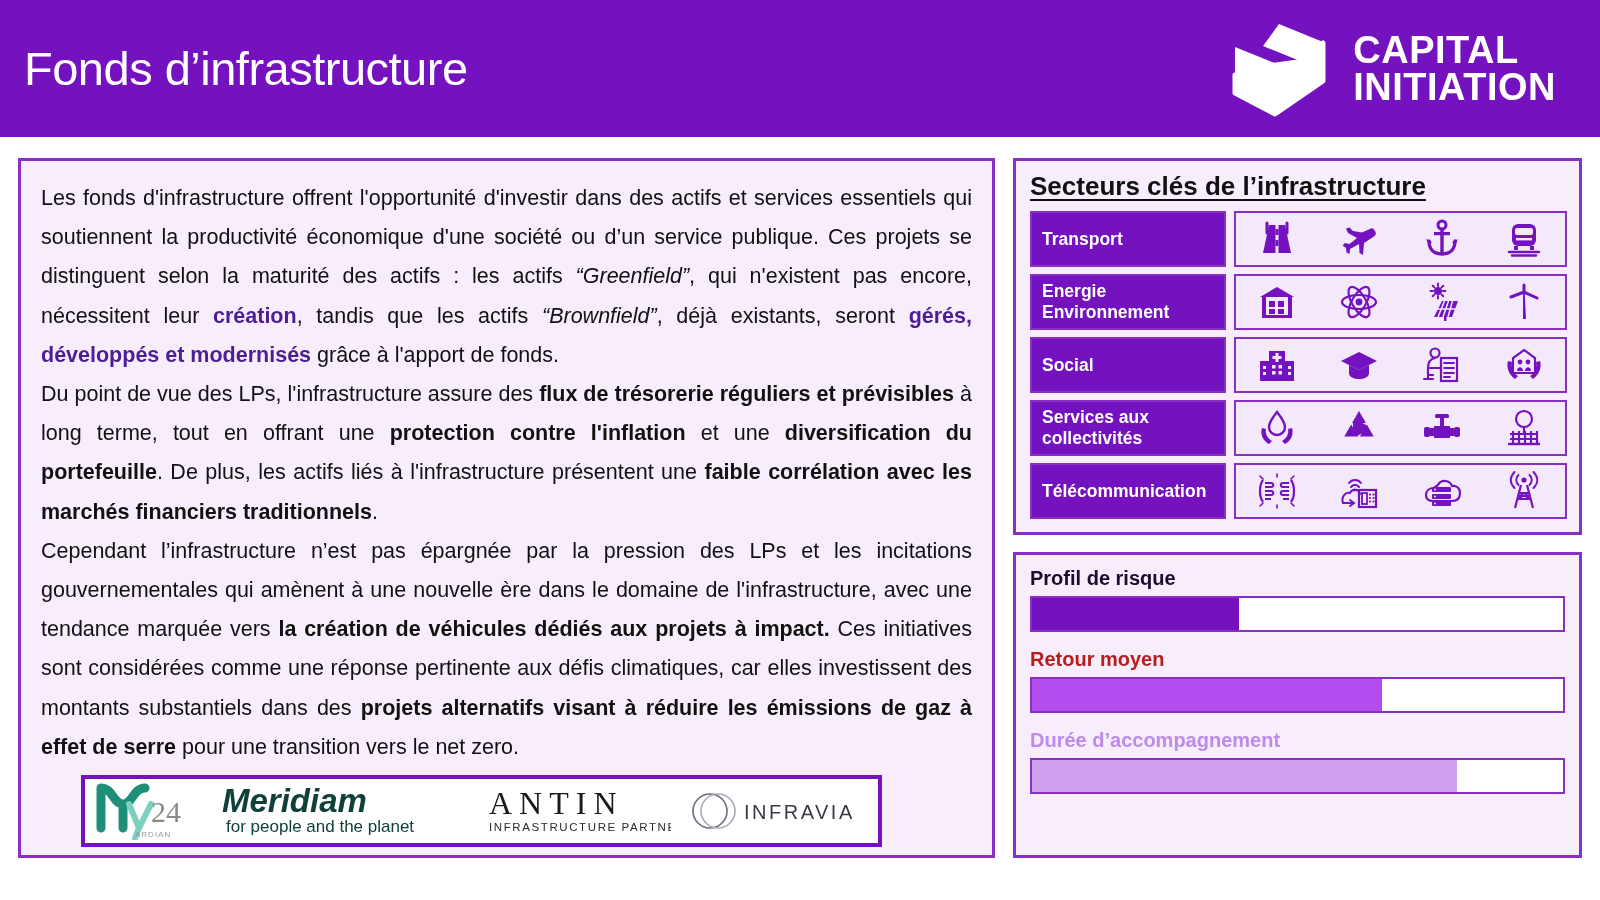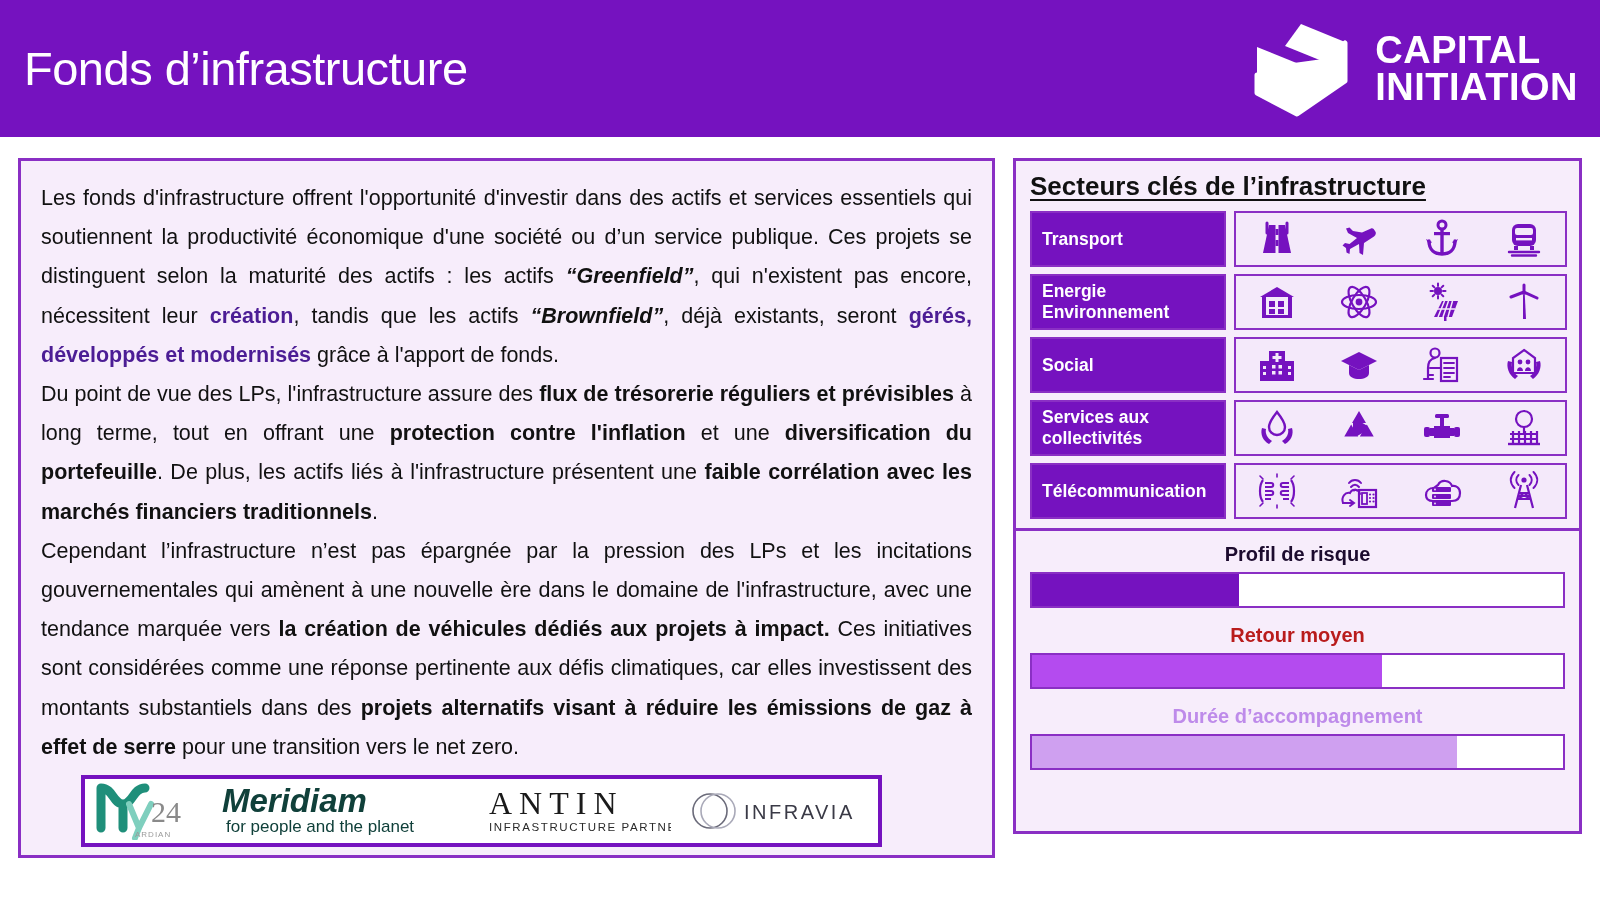--- a/index.html
+++ b/index.html
@@ -15,21 +15,21 @@
   .header {
     position: absolute; left: 0; top: 0; width: 1600px; height: 137px;
     background: #7512BF;
     display: flex; align-items: center; justify-content: space-between;
   }
   .header-title {
     color: #ffffff; font-size: 47px; font-weight: normal;
     letter-spacing: -0.5px; margin-left: 24px;
     font-family: "Liberation Sans", sans-serif;
   }
-  .brand { display: flex; align-items: center; margin-right: 22px; gap: 16px; }
+  .brand { display: flex; align-items: center; margin-right: 44px; gap: 16px; }
   .brand-mark { width: 118px; height: 96px; flex: 0 0 auto; }
   .brand-text {
     color: #ffffff; font-weight: bold; font-size: 38px; line-height: 0.95;
     letter-spacing: 0.5px; text-align: left;
   }
   .brand-text div { white-space: nowrap; }
 
   
   .left-panel {
     position: absolute; left: 18px; top: 158px;
@@ -38,21 +38,21 @@
   }
   .body-text {
     padding: 18px 20px 4px 20px;
     font-size: 21.5px; line-height: 39.2px;
     color: #111111; text-align: justify;
     font-family: "Liberation Sans", sans-serif;
   }
   .body-text p { margin: 0; text-align: justify; text-justify: inter-word; }
   .hl { color: #4c1d95; font-weight: bold; }
   .bold { font-weight: bold; color: #111111; }
-  .bi { font-weight: bold; font-style: italic; }
+  .bi { font-weight: normal; font-style: italic; }
 
   .logo-strip {
     position: absolute; left: 60px; bottom: 8px;
     width: 801px; height: 72px;
     background: #ffffff; border: 4px solid #7512BF;
     display: flex; align-items: center; justify-content: space-around;
   }
   .logo-cell { display: flex; align-items: center; justify-content: center; height: 100%; }
 
   
@@ -76,25 +76,24 @@
   }
   .sector-icons {
     flex: 1; margin-left: 8px; background: #F4E9FA;
     border: 2px solid #8A2FC4;
     display: flex; align-items: center; justify-content: space-around;
   }
   .sector-icons svg { display: block; }
 
   
   .risk-panel {
-    position: absolute; left: 1013px; top: 528px;
+    position: absolute; left: 1013px; top: 552px;
     width: 569px; height: 306px;
     background: #F7EDFB; border: 3px solid #8A2FC4;
     padding: 12px 14px 10px 14px;
-    text-align: center;
   }
   .meter { margin-bottom: 16px; }
   .meter-label { font-size: 20px; font-weight: bold; margin-bottom: 6px; }
   .meter-track {
     height: 36px; background: #ffffff; border: 2px solid #8A2FC4;
     position: relative; overflow: hidden;
   }
   .meter-fill { position: absolute; left: 0; top: 0; bottom: 0; }
 </style>
 </head>

